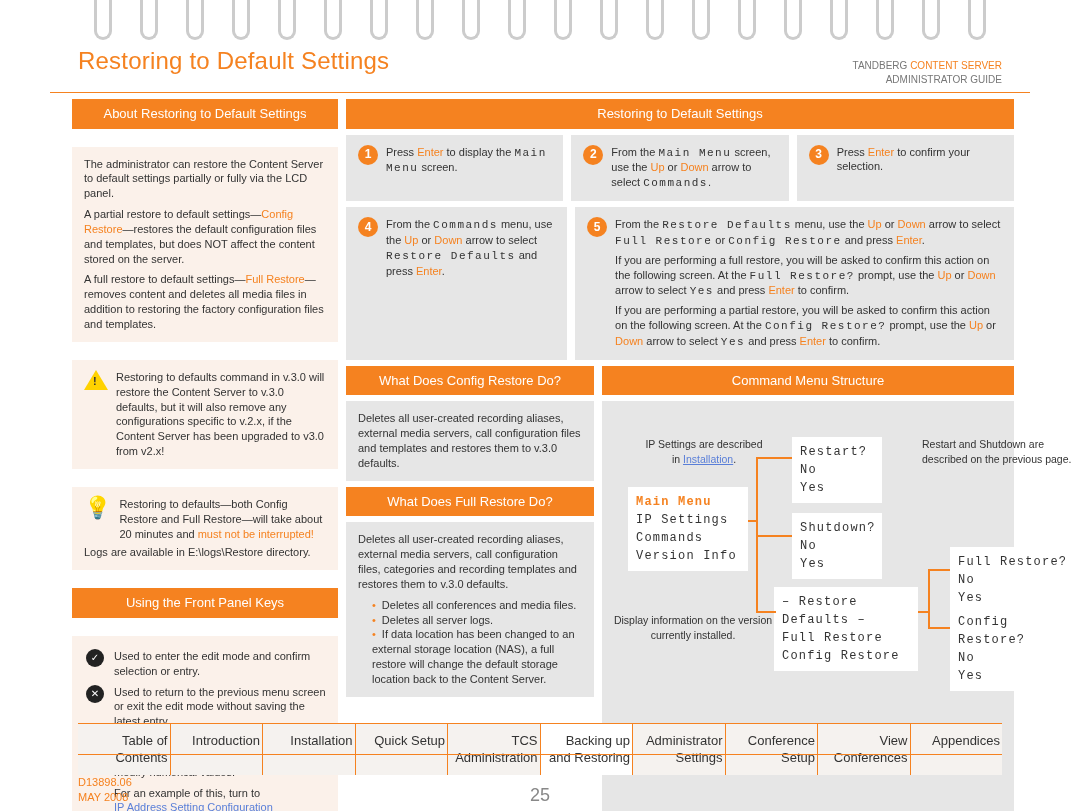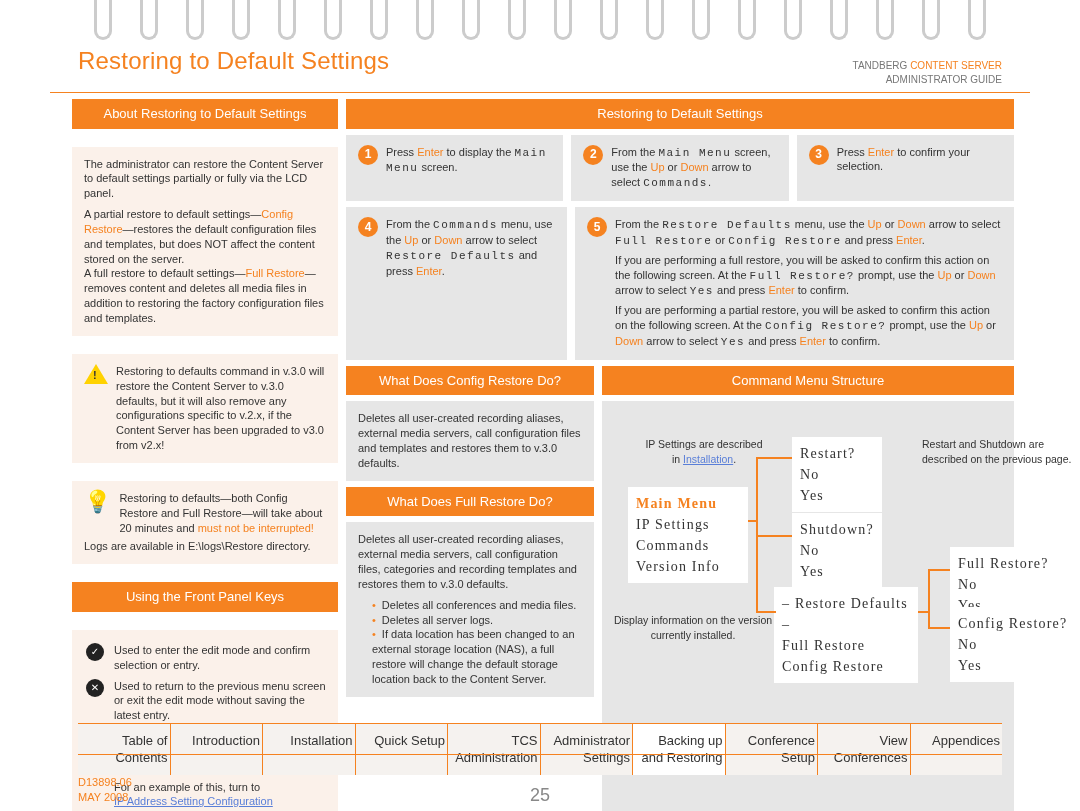--- a/index.html
+++ b/index.html
@@ -29,21 +29,21 @@
   .keycirc{width:18px;height:18px;border-radius:50%;background:#222;color:#fff;display:flex;align-items:center;justify-content:center;font-size:10px}
   .link{color:#5a7fd8;text-decoration:underline;cursor:pointer}
   .steprow{display:flex;gap:8px}
   .numb{flex:none;width:20px;height:20px;border-radius:50%;background:#f58220;color:#fff;display:flex;align-items:center;justify-content:center;font-size:12px;font-weight:bold}
   .steprowwrap{display:flex;gap:8px}
   .half{flex:1}
   ul.bul{list-style:none;padding-left:14px;margin-top:6px}
   ul.bul li::before{content:"•";color:#f58220;margin-right:6px}
   
   .diagram{background:#e6e6e6;position:relative;height:258px;flex:1}
-  .dblock{position:absolute;background:#fff;padding:6px 8px;font-family:Liberation Serif, serif;font-size:14px;letter-spacing:1.2px;line-height:1.5}
+  .dblock{position:absolute;background:#fff;padding:6px 8px;font-family:Liberation Mono, monospace;font-size:12px;letter-spacing:1.2px;line-height:1.5}
   .dplain{position:absolute;font-size:10.5px;line-height:1.35}
   .dconn{position:absolute;background:#f58220;height:2px}
   .dconnv{position:absolute;background:#f58220;width:2px}
   .bottomnav{position:absolute;bottom:36px;left:28px;right:28px;display:flex;border-top:1px solid #f58220}
   .navcell{flex:1;text-align:right;padding:8px 2px;font-size:13px;border-right:1px solid #f58220;cursor:pointer}
   .navcell:last-child{border-right:none}
   .navcell.active{background:#fff}
   .navcell:not(.active){background:#f5f2ef}
   .footer{position:absolute;bottom:6px;left:28px;right:28px;border-top:1px solid #f58220;padding-top:20px;display:flex;justify-content:space-between;font-size:11px}
   .pagenum{position:absolute;left:50%;transform:translateX(-50%);font-size:18px;color:#888;bottom:4px}
@@ -84,21 +84,21 @@
   </div>
 
   <div class="cols">
 
     <div class="leftcol">
       <div class="bar">About Restoring to Default Settings</div>
 
       <div class="box">
         <p>The administrator can restore the Content Server to default settings partially or fully via the LCD panel.</p>
         <p style="margin-top:6px"><span>A partial restore to default settings—</span><span class="orange">Config Restore</span><span>—restores the default configuration files and templates, but does NOT affect the content stored on the server.</span></p>
-        <p style=""><span>A full restore to default settings—</span><span class="orange">Full Restore</span><span>—removes content and deletes all media files in addition to restoring the factory configuration files and templates.</span></p>
+        <p style="margin-top:6px"><span>A full restore to default settings—</span><span class="orange">Full Restore</span><span>—removes content and deletes all media files in addition to restoring the factory configuration files and templates.</span></p>
       </div>
 
       <div class="box callout">
         <div class="warnicon">
             <div class="tri"></div>
           </div>
         <div>Restoring to defaults command in v.3.0 will restore the Content Server to v.3.0 defaults, but it will also remove any configurations specific to v.2.x, if the Content Server has been upgraded to v3.0 from v2.x!</div>
       </div>
 
       <div class="box">
@@ -257,22 +257,22 @@
       </div>
     </div>
   </div>
 
   <div class="bottomnav">
     <div class="navcell">Table of Contents</div>
     <div class="navcell">Introduction</div>
     <div class="navcell">Installation</div>
     <div class="navcell">Quick Setup</div>
     <div class="navcell">TCS Administration</div>
+    <div class="navcell active">Backing up and Restoring</div>
     <div class="navcell">Administrator Settings</div>
-    <div class="navcell active">Backing up and Restoring</div>
     <div class="navcell">Conference Setup</div>
     <div class="navcell">View Conferences</div>
     <div class="navcell">Appendices</div>
   </div>
 
   <div class="footer">
     <div>
       <span class="orange">D13898.06</span><br>
       <span class="orange">MAY 2008</span>
     </div>

